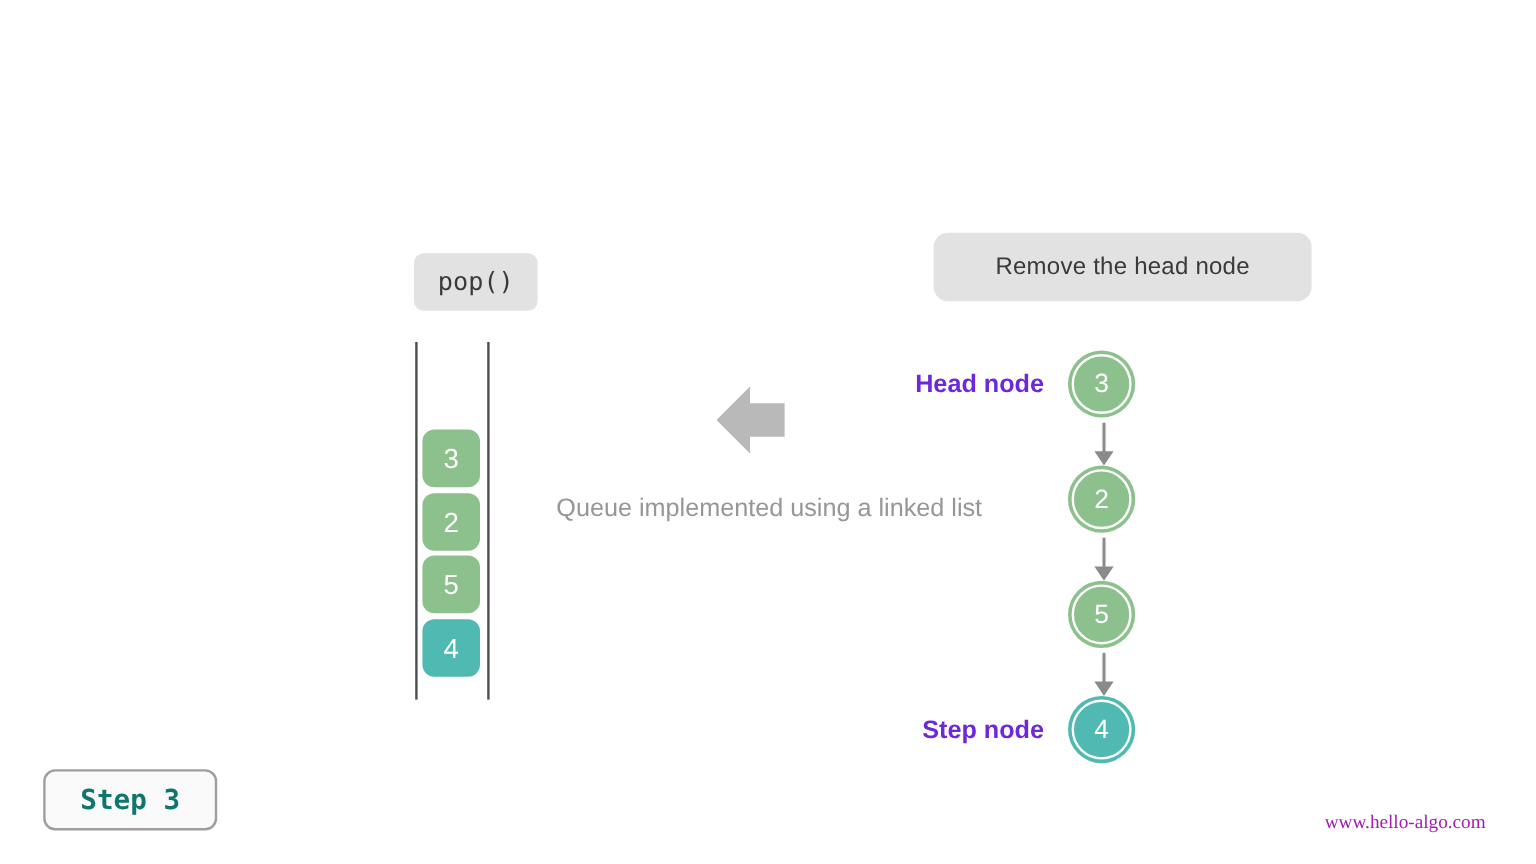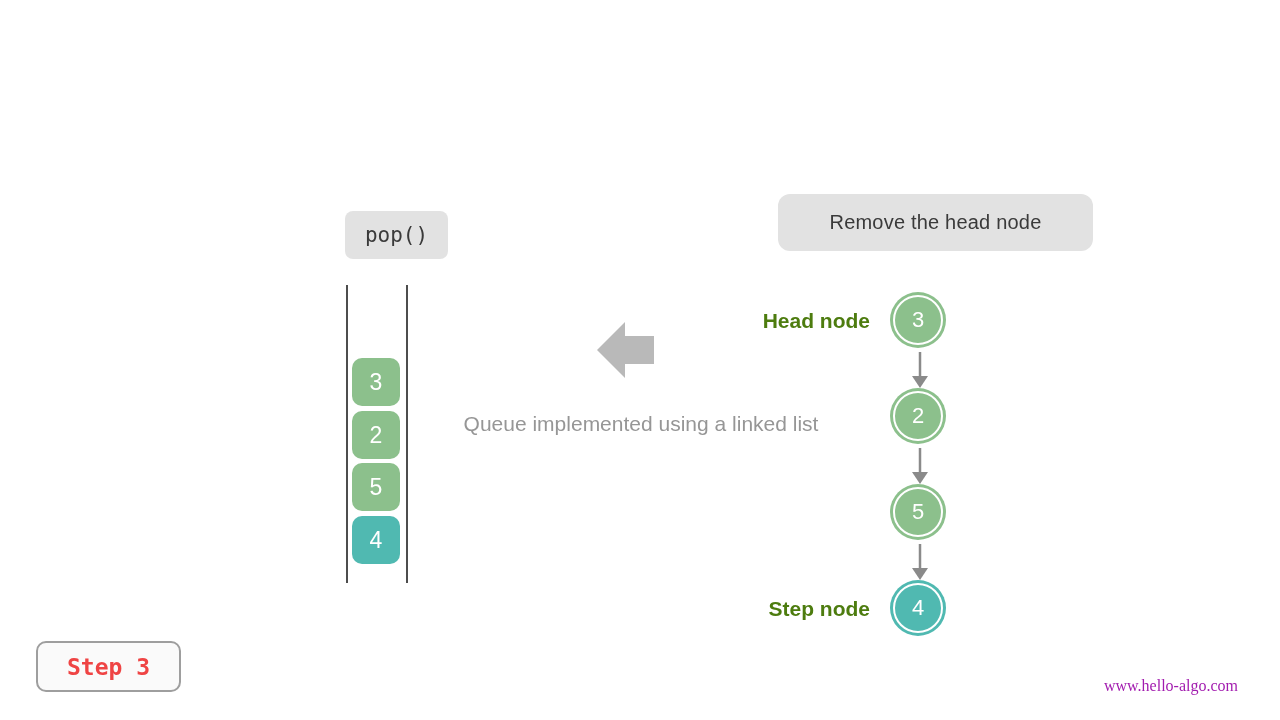--- a/index.html
+++ b/index.html
@@ -67,33 +67,33 @@
   .ll-node-2 { top: 487px; }
   .ll-node-3 { top: 583px; }
 
   .ll-arrow { left: 908px; width: 24px; height: 36px; }
   .ll-arrow-0 { top: 352px; }
   .ll-arrow-1 { top: 448px; }
   .ll-arrow-2 { top: 544px; }
 
   .node-label {
     left: 660px; width: 210px; text-align: right;
-    color: #4d7c0f; font-size: 21px; font-weight: 700;
+    color: #6d28d9; font-size: 21px; font-weight: 700;
   }
   .head-label { top: 309px; }
   .tail-label { top: 597px; }
 
   
   .step-btn {
     left: 36px; top: 641px; width: 145px; height: 51px;
     background: #fafafa;
     border: 2px solid #9e9e9e; border-radius: 10px;
     display: flex; align-items: center; justify-content: center;
     font-family: "DejaVu Sans Mono", monospace;
-    font-size: 23px; font-weight: 700; color: #ef4444;
+    font-size: 23px; font-weight: 700; color: #0f766e;
   }
 
   
   .watermark {
     right: 42px; top: 677px;
     font-family: Liberation Serif, serif;
     font-size: 16px; color: #a21caf;
   }
 </style>
 </head>

